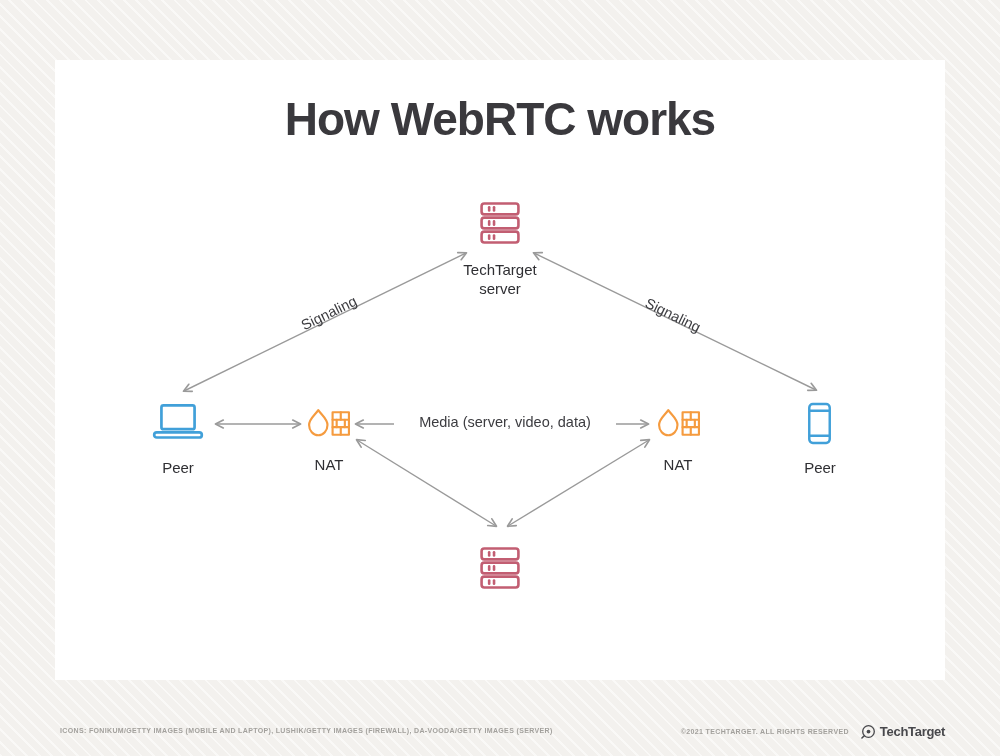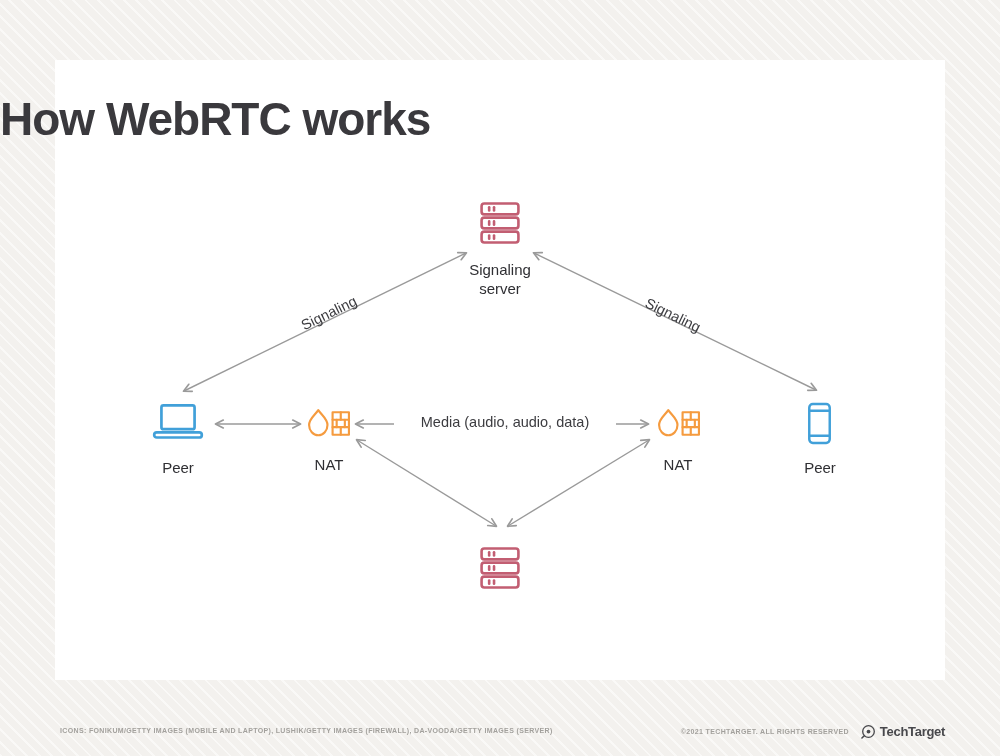--- a/index.html
+++ b/index.html
@@ -4,21 +4,21 @@
 <style>
   html,body{margin:0;padding:0;background:#e9e7e3}
   .stage{
     position:relative;width:1000px;height:756px;overflow:hidden;
     background-color:#f3f1ee;
     background-image:repeating-linear-gradient(45deg, rgba(255,255,255,.55) 0px, rgba(255,255,255,.55) 2px, transparent 2px, transparent 9px);
     font-family:"Liberation Sans",sans-serif;
   }
   .card{position:absolute;left:55px;top:60px;width:890px;height:620px;background:#ffffff}
   .title{
-    position:absolute;left:0;right:0;top:92px;margin:0;
+    position:absolute;left:0;right:0;top:92px;margin:0;text-align:center;
     font-size:46px;font-weight:800;color:#3a393d;letter-spacing:-1px;
   }
   svg.arrows{position:absolute;left:0;top:0;pointer-events:none}
   .arrow{stroke:var(--c-arrow,#9a9a9a);stroke-width:1.4;fill:none}
   .node{position:absolute;line-height:0}
   .label{position:absolute;text-align:center;font-size:15px;color:#2f2f33;line-height:1.25}
   .edge-label{position:absolute;text-align:center;font-size:14.5px;color:#3c3c40}
   .rot-left{transform:rotate(-26deg)}
   .rot-right{transform:rotate(26deg)}
   .media-label{background:#ffffff;padding:1px 8px}
@@ -61,21 +61,21 @@
       <rect x="7" y="19" width="34" height="10" rx="2.5"></rect>
       <rect x="7" y="32" width="34" height="10" rx="2.5"></rect>
       <line x1="14" y1="9.5" x2="14" y2="12.5"></line>
         <line x1="18.5" y1="9.5" x2="18.5" y2="12.5"></line>
       <line x1="14" y1="22.5" x2="14" y2="25.5"></line>
         <line x1="18.5" y1="22.5" x2="18.5" y2="25.5"></line>
       <line x1="14" y1="35.5" x2="14" y2="38.5"></line>
         <line x1="18.5" y1="35.5" x2="18.5" y2="38.5"></line>
     </svg>
   </div>
-  <div class="label" style="left:452px;top:261px;width:96px">Signaling server</div>
+  <div class="label" style="left:452px;top:261px;width:96px">TechTarget server</div>
 
   <div class="node icon-server" style="left:474px;top:542px">
     <svg width="52" height="52" viewBox="0 0 48 48" fill="none" stroke="currentColor" stroke-width="2.4" stroke-linecap="round" stroke-linejoin="round">
       <rect x="7" y="6" width="34" height="10" rx="2.5"></rect>
       <rect x="7" y="19" width="34" height="10" rx="2.5"></rect>
       <rect x="7" y="32" width="34" height="10" rx="2.5"></rect>
       <line x1="14" y1="9.5" x2="14" y2="12.5"></line>
         <line x1="18.5" y1="9.5" x2="18.5" y2="12.5"></line>
       <line x1="14" y1="22.5" x2="14" y2="25.5"></line>
         <line x1="18.5" y1="22.5" x2="18.5" y2="25.5"></line>
@@ -99,21 +99,21 @@
       <line x1="27" y1="11.3" x2="43" y2="11.3"></line>
       <line x1="27" y1="18.6" x2="43" y2="18.6"></line>
       <line x1="35" y1="4" x2="35" y2="11.3"></line>
       <line x1="31" y1="11.3" x2="31" y2="18.6"></line>
         <line x1="39" y1="11.3" x2="39" y2="18.6"></line>
       <line x1="35" y1="18.6" x2="35" y2="26"></line>
     </svg>
   </div>
   <div class="label" style="left:299px;top:456px;width:60px">NAT</div>
 
-  <div class="edge-label media-label" style="left:394px;top:413px;width:206px">Media (audio, audio, data)</div>
+  <div class="edge-label media-label" style="left:394px;top:413px;width:206px">Media (server, video, data)</div>
 
   <div class="node icon-nat" style="left:655px;top:408px">
     <svg width="47" height="31" viewBox="0 0 46 30" fill="none" stroke="currentColor" stroke-width="2.1" stroke-linecap="round" stroke-linejoin="round">
       <path d="M13,2 C9.5,7 4,10.5 4,16.5 C4,22 8,26.5 13,26.5 C18,26.5 22,22 22,16.5 C22,10.5 16.5,7 13,2 Z"></path>
       <rect x="27" y="4" width="16" height="22"></rect>
       <line x1="27" y1="11.3" x2="43" y2="11.3"></line>
       <line x1="27" y1="18.6" x2="43" y2="18.6"></line>
       <line x1="35" y1="4" x2="35" y2="11.3"></line>
       <line x1="31" y1="11.3" x2="31" y2="18.6"></line>
         <line x1="39" y1="11.3" x2="39" y2="18.6"></line>

